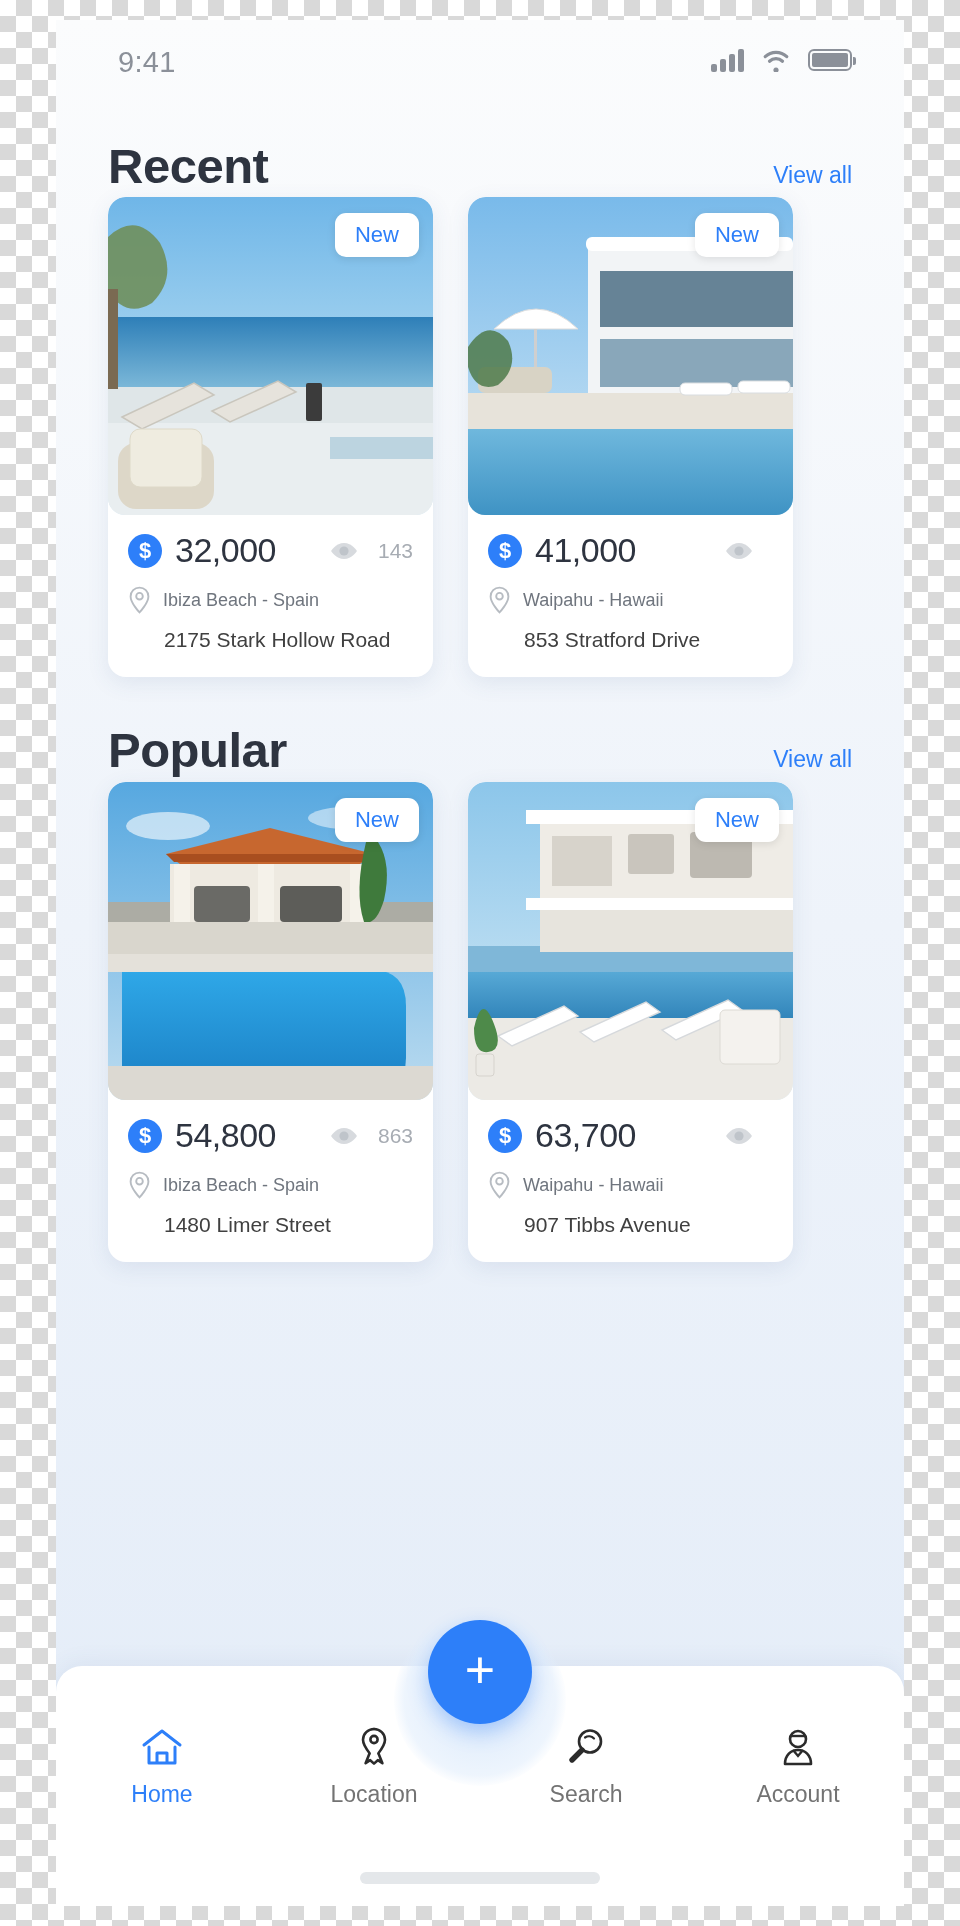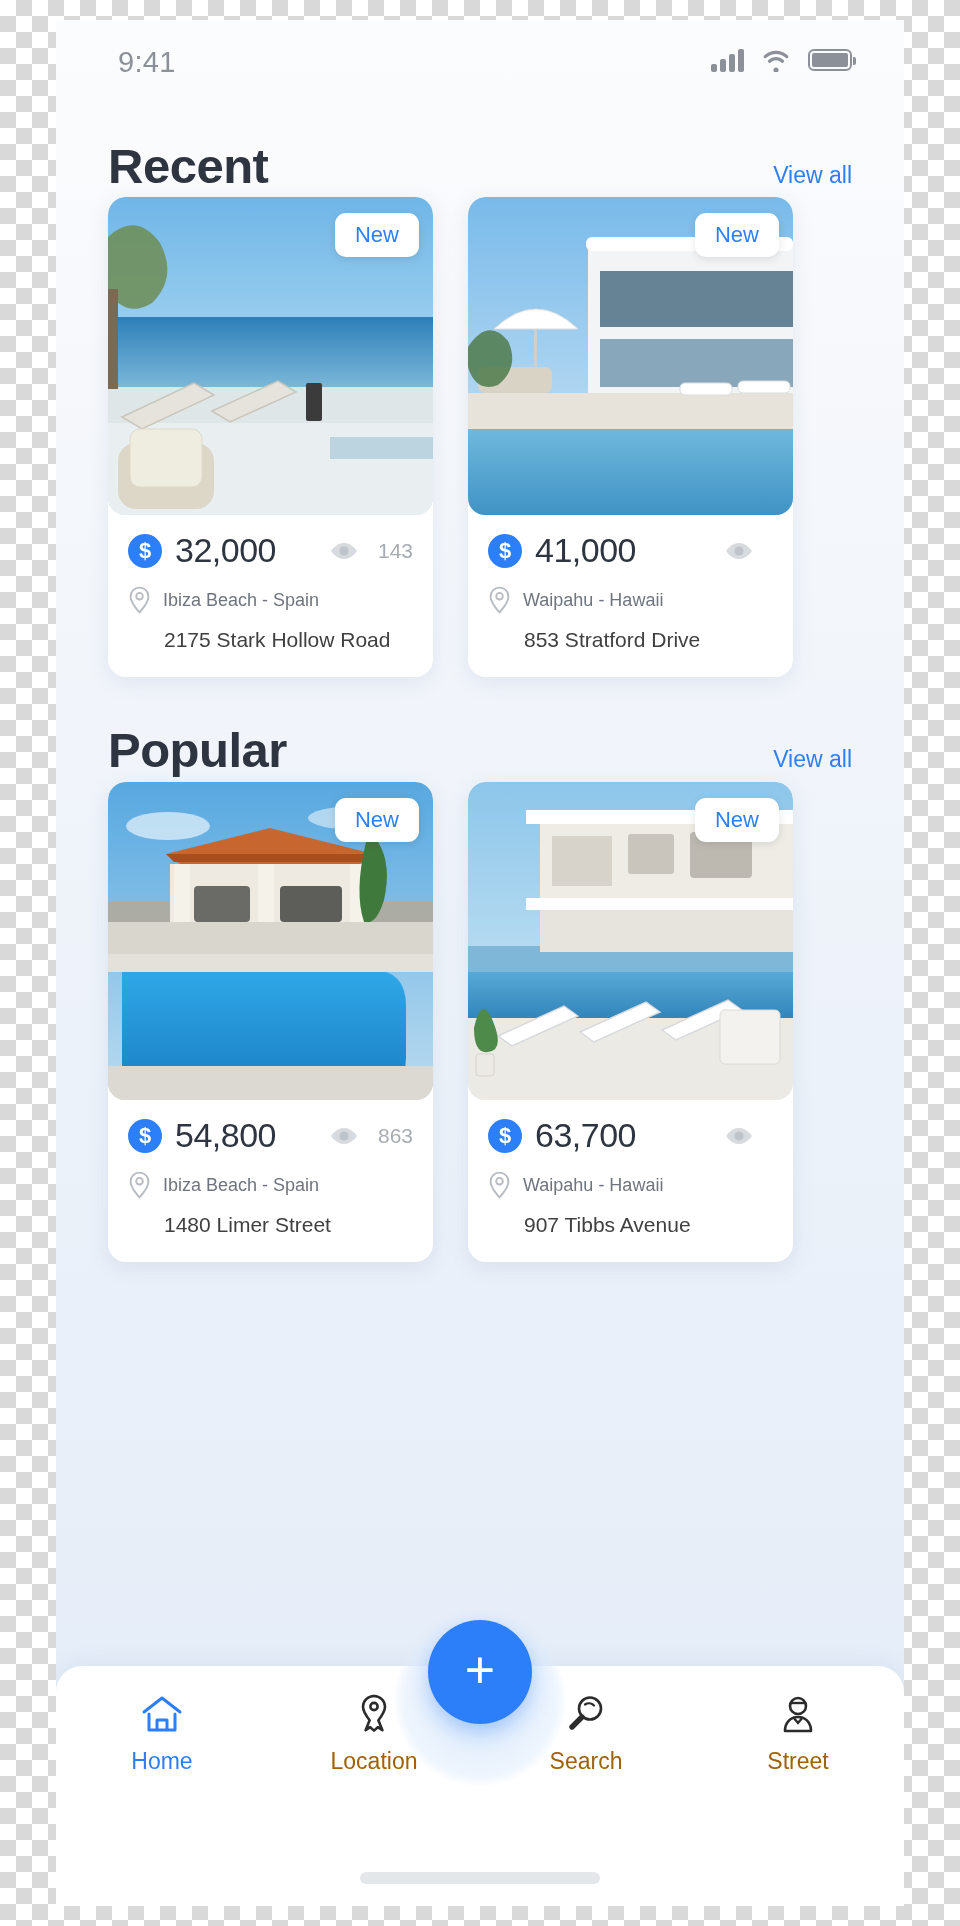--- a/index.html
+++ b/index.html
@@ -115,29 +115,29 @@
 
   
   #bottomnav {
     position: absolute; left: 0; bottom: 0;
     width: 100%; height: 240px;
     background: #ffffff;
     border-top-left-radius: 26px; border-top-right-radius: 26px;
     box-shadow: 0 -4px 22px rgba(60,90,140,0.07);
   }
   .nav-items {
-    position: absolute; left: 0; top: 28px; width: 100%;
+    position: absolute; left: 0; top: 61px; width: 100%;
     display: flex;
   }
   .nav-item {
     width: 25%; display: flex; flex-direction: column;
     align-items: center; gap: 14px;
   }
   .nav-item svg { display: block; }
-  .nav-label { font-size: 23px; color: #a16207; }
+  .nav-label { font-size: 23px; color: #737373; }
   .nav-item.active .nav-label { color: #2d7ff9; }
   #fab-well {
     position: absolute; left: 50%; top: -52px;
     transform: translateX(-50%);
     width: 172px; height: 172px;
     border-radius: 50%;
     background: radial-gradient(circle, rgba(215,231,250,0.95) 0%, rgba(226,238,252,0.6) 62%, rgba(255,255,255,0) 72%);
   }
   #fab {
     position: absolute; left: 50%; top: -46px;
@@ -455,20 +455,20 @@
         <span class="nav-label">Search</span>
       </div>
 
       <div class="nav-item">
         <svg width="38" height="40" viewBox="0 0 38 40">
           <path d="M11 12 a8 8 0 0 1 16 0 a8 8 0 0 1 -16 0z" fill="none" stroke="#2b2b2b" stroke-width="2.6"></path>
           <path d="M11 9 h16" stroke="#2b2b2b" stroke-width="2.4"></path>
           <path d="M6 37 c0 -9 6 -14 13 -14 c7 0 13 5 13 14z" fill="none" stroke="#2b2b2b" stroke-width="2.6" stroke-linejoin="round"></path>
           <path d="M14 23 L19 29 L24 23" fill="none" stroke="#2b2b2b" stroke-width="2.4"></path>
         </svg>
-        <span class="nav-label">Street</span>
+        <span class="nav-label">Account</span>
       </div>
     </div>
 
     <div id="home-indicator"></div>
   </div>
 
 </div>
 
 </body></html>

